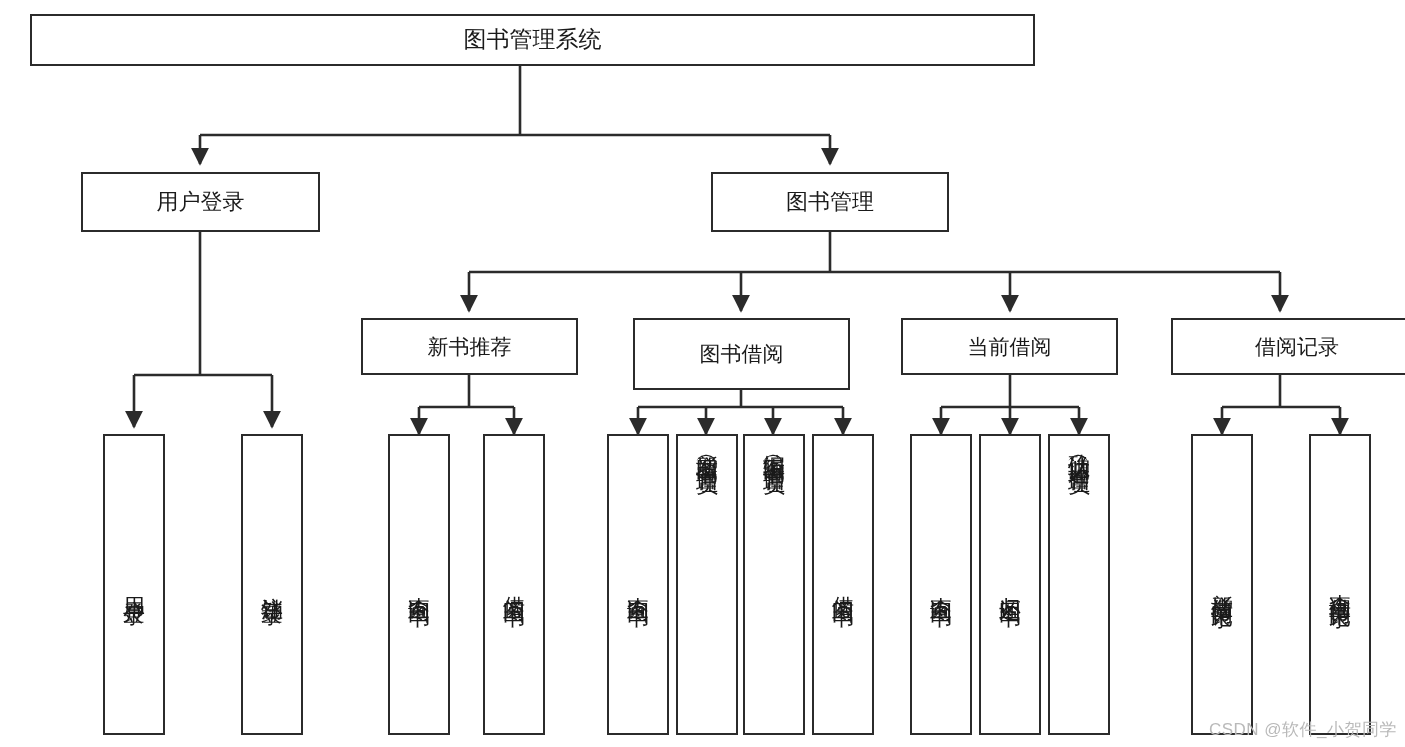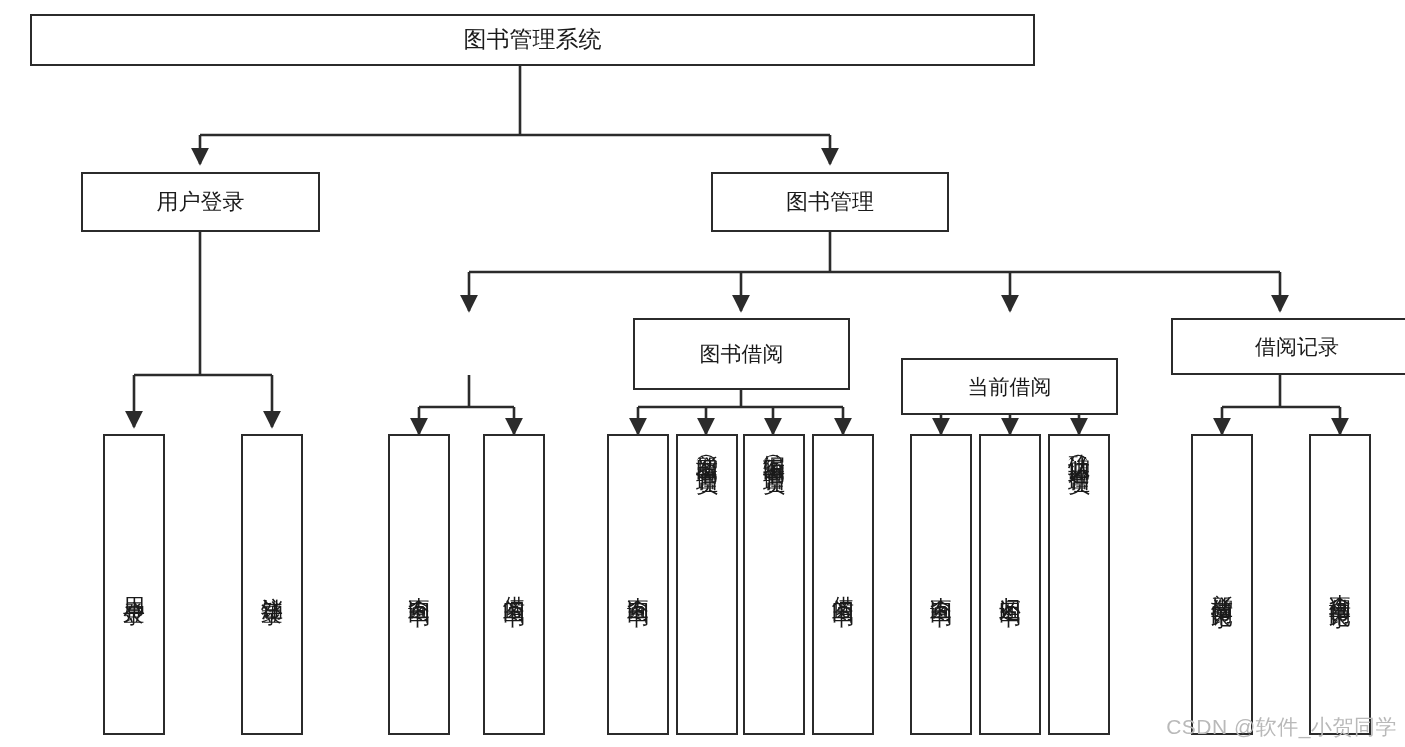--- a/index.html
+++ b/index.html
@@ -54,21 +54,21 @@
     letter-spacing: 3px;
     line-height: 1;
     white-space: nowrap;
   }
   .node.leaf.align-top { align-items: flex-start; }
   .node.leaf.align-center { align-items: center; }
   .watermark {
     position: absolute;
     right: 8px;
     bottom: 6px;
-    font-size: 21px;
+    font-size: 17px;
     color: #b9b9b9;
     white-space: nowrap;
     letter-spacing: 0.5px;
   }
 </style>
 </head>
 <body>
 
 <div id="canvas">
 
@@ -128,24 +128,27 @@
     <span class="label">图书管理系统</span>
   </div>
 
   <div class="node lvl2" style="left:81px; top:172px; width:239px; height:60px;">
     <span class="label">用户登录</span>
   </div>
   <div class="node lvl2" style="left:711px; top:172px; width:238px; height:60px;">
     <span class="label">图书管理</span>
   </div>
 
+  <div class="node lvl3" style="left:361px; top:318px; width:217px; height:57px;">
+    <span class="label">新书推荐</span>
+  </div>
   <div class="node lvl3" style="left:633px; top:318px; width:217px; height:72px;">
     <span class="label">图书借阅</span>
   </div>
-  <div class="node lvl3" style="left:901px; top:318px; width:217px; height:57px;margin-top:40px;">
+  <div class="node lvl3" style="left:901px; top:318px; width:217px; height:57px;">
     <span class="label">当前借阅</span>
   </div>
   <div class="node lvl3" style="left:1171px; top:318px; width:252px; height:57px;">
     <span class="label">借阅记录</span>
   </div>
 
   <div class="node leaf align-center" style="left:103px; top:434px; width:62px; height:301px;">
     <span class="label">用户登录</span>
   </div>
   <div class="node leaf align-center" style="left:241px; top:434px; width:62px; height:301px;">

